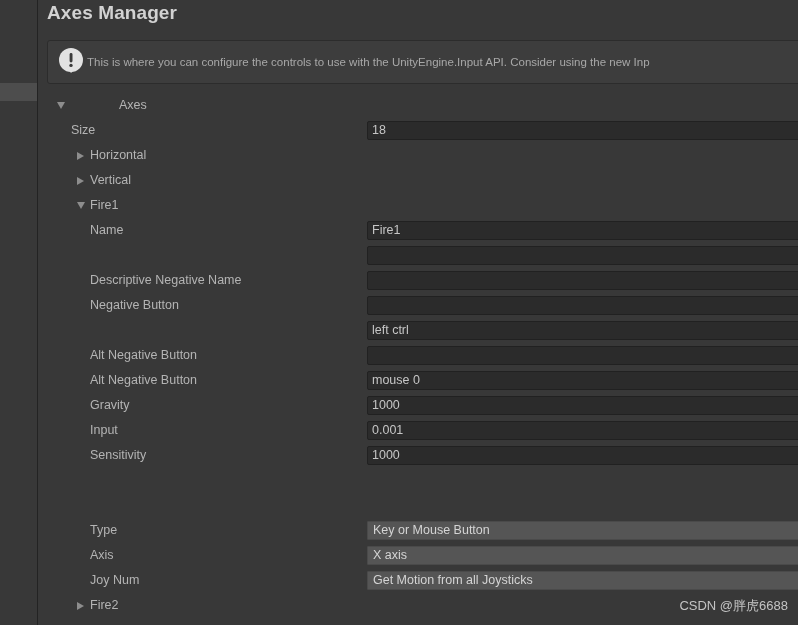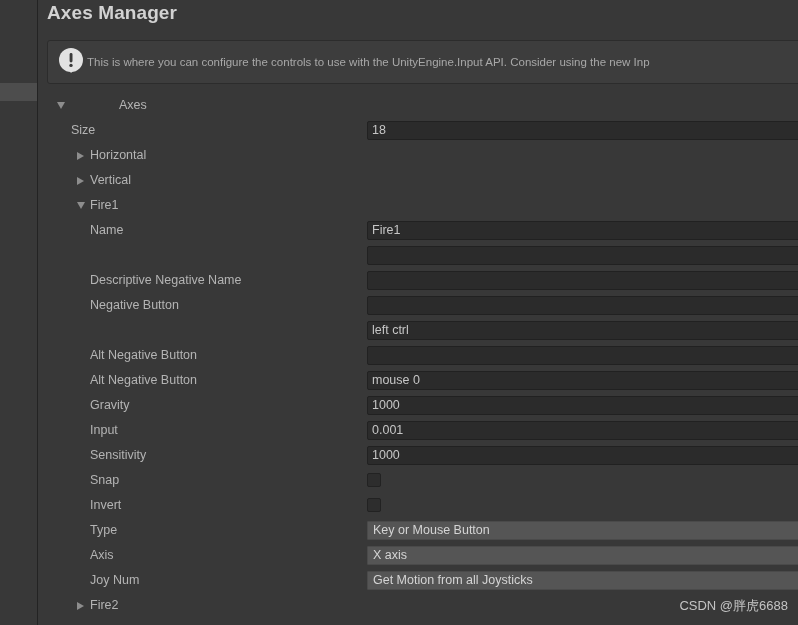--- a/index.html
+++ b/index.html
@@ -260,29 +260,21 @@
   <div class="prop-row" style="top:418px;">
     <span class="prop-label" style="left:51px;">Input</span>
     <div class="field">0.001</div>
   </div>
 
   <div class="prop-row" style="top:443px;">
     <span class="prop-label" style="left:51px;text-align:center;">Sensitivity</span>
     <div class="field">1000</div>
   </div>
 
-  <div class="prop-row" style="top:468px;">
-    <span class="prop-label" style="left:51px;">Snap</span>
-    <div class="checkbox"></div>
-  </div>
-
-  <div class="prop-row" style="top:493px;">
-    <span class="prop-label" style="left:51px;">Invert</span>
-    <div class="checkbox"></div>
-  </div>
+
 
   <div class="prop-row" style="top:518px;">
     <span class="prop-label" style="left:51px;">Type</span>
     <div class="dropdown">Key or Mouse Button</div>
   </div>
 
   <div class="prop-row" style="top:543px;">
     <span class="prop-label" style="left:51px;">Axis</span>
     <div class="dropdown">X axis</div>
   </div>

